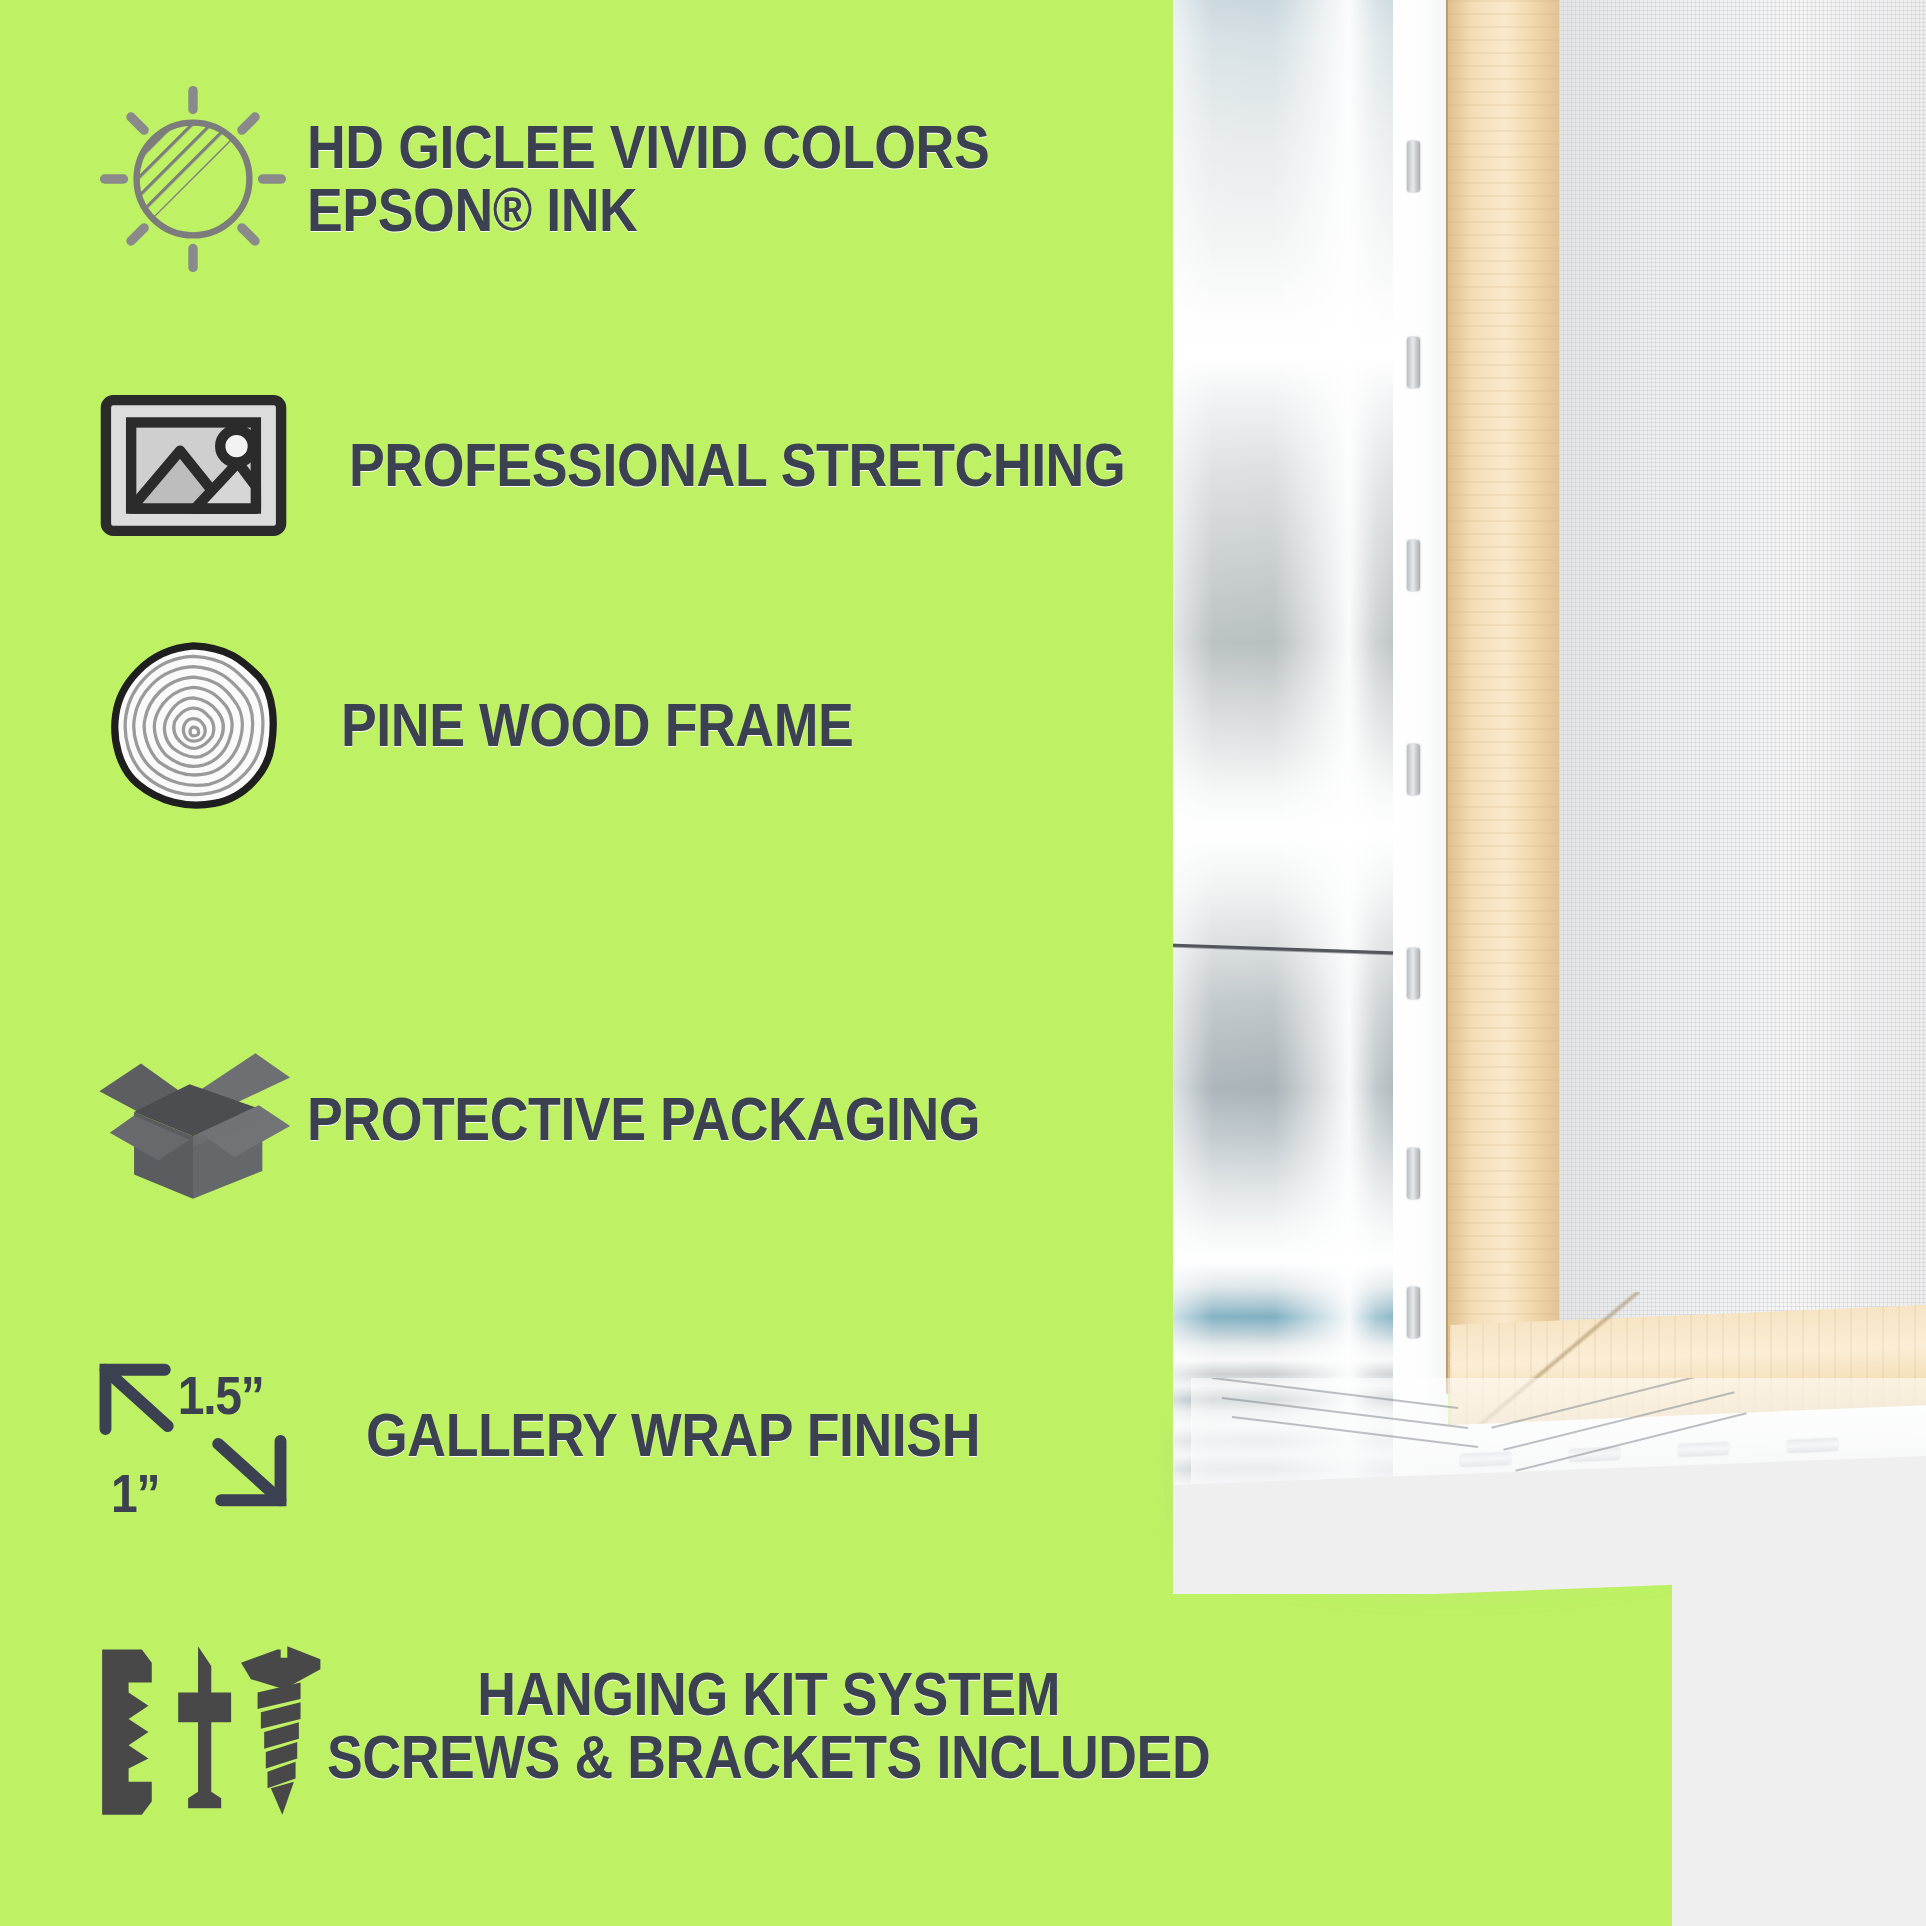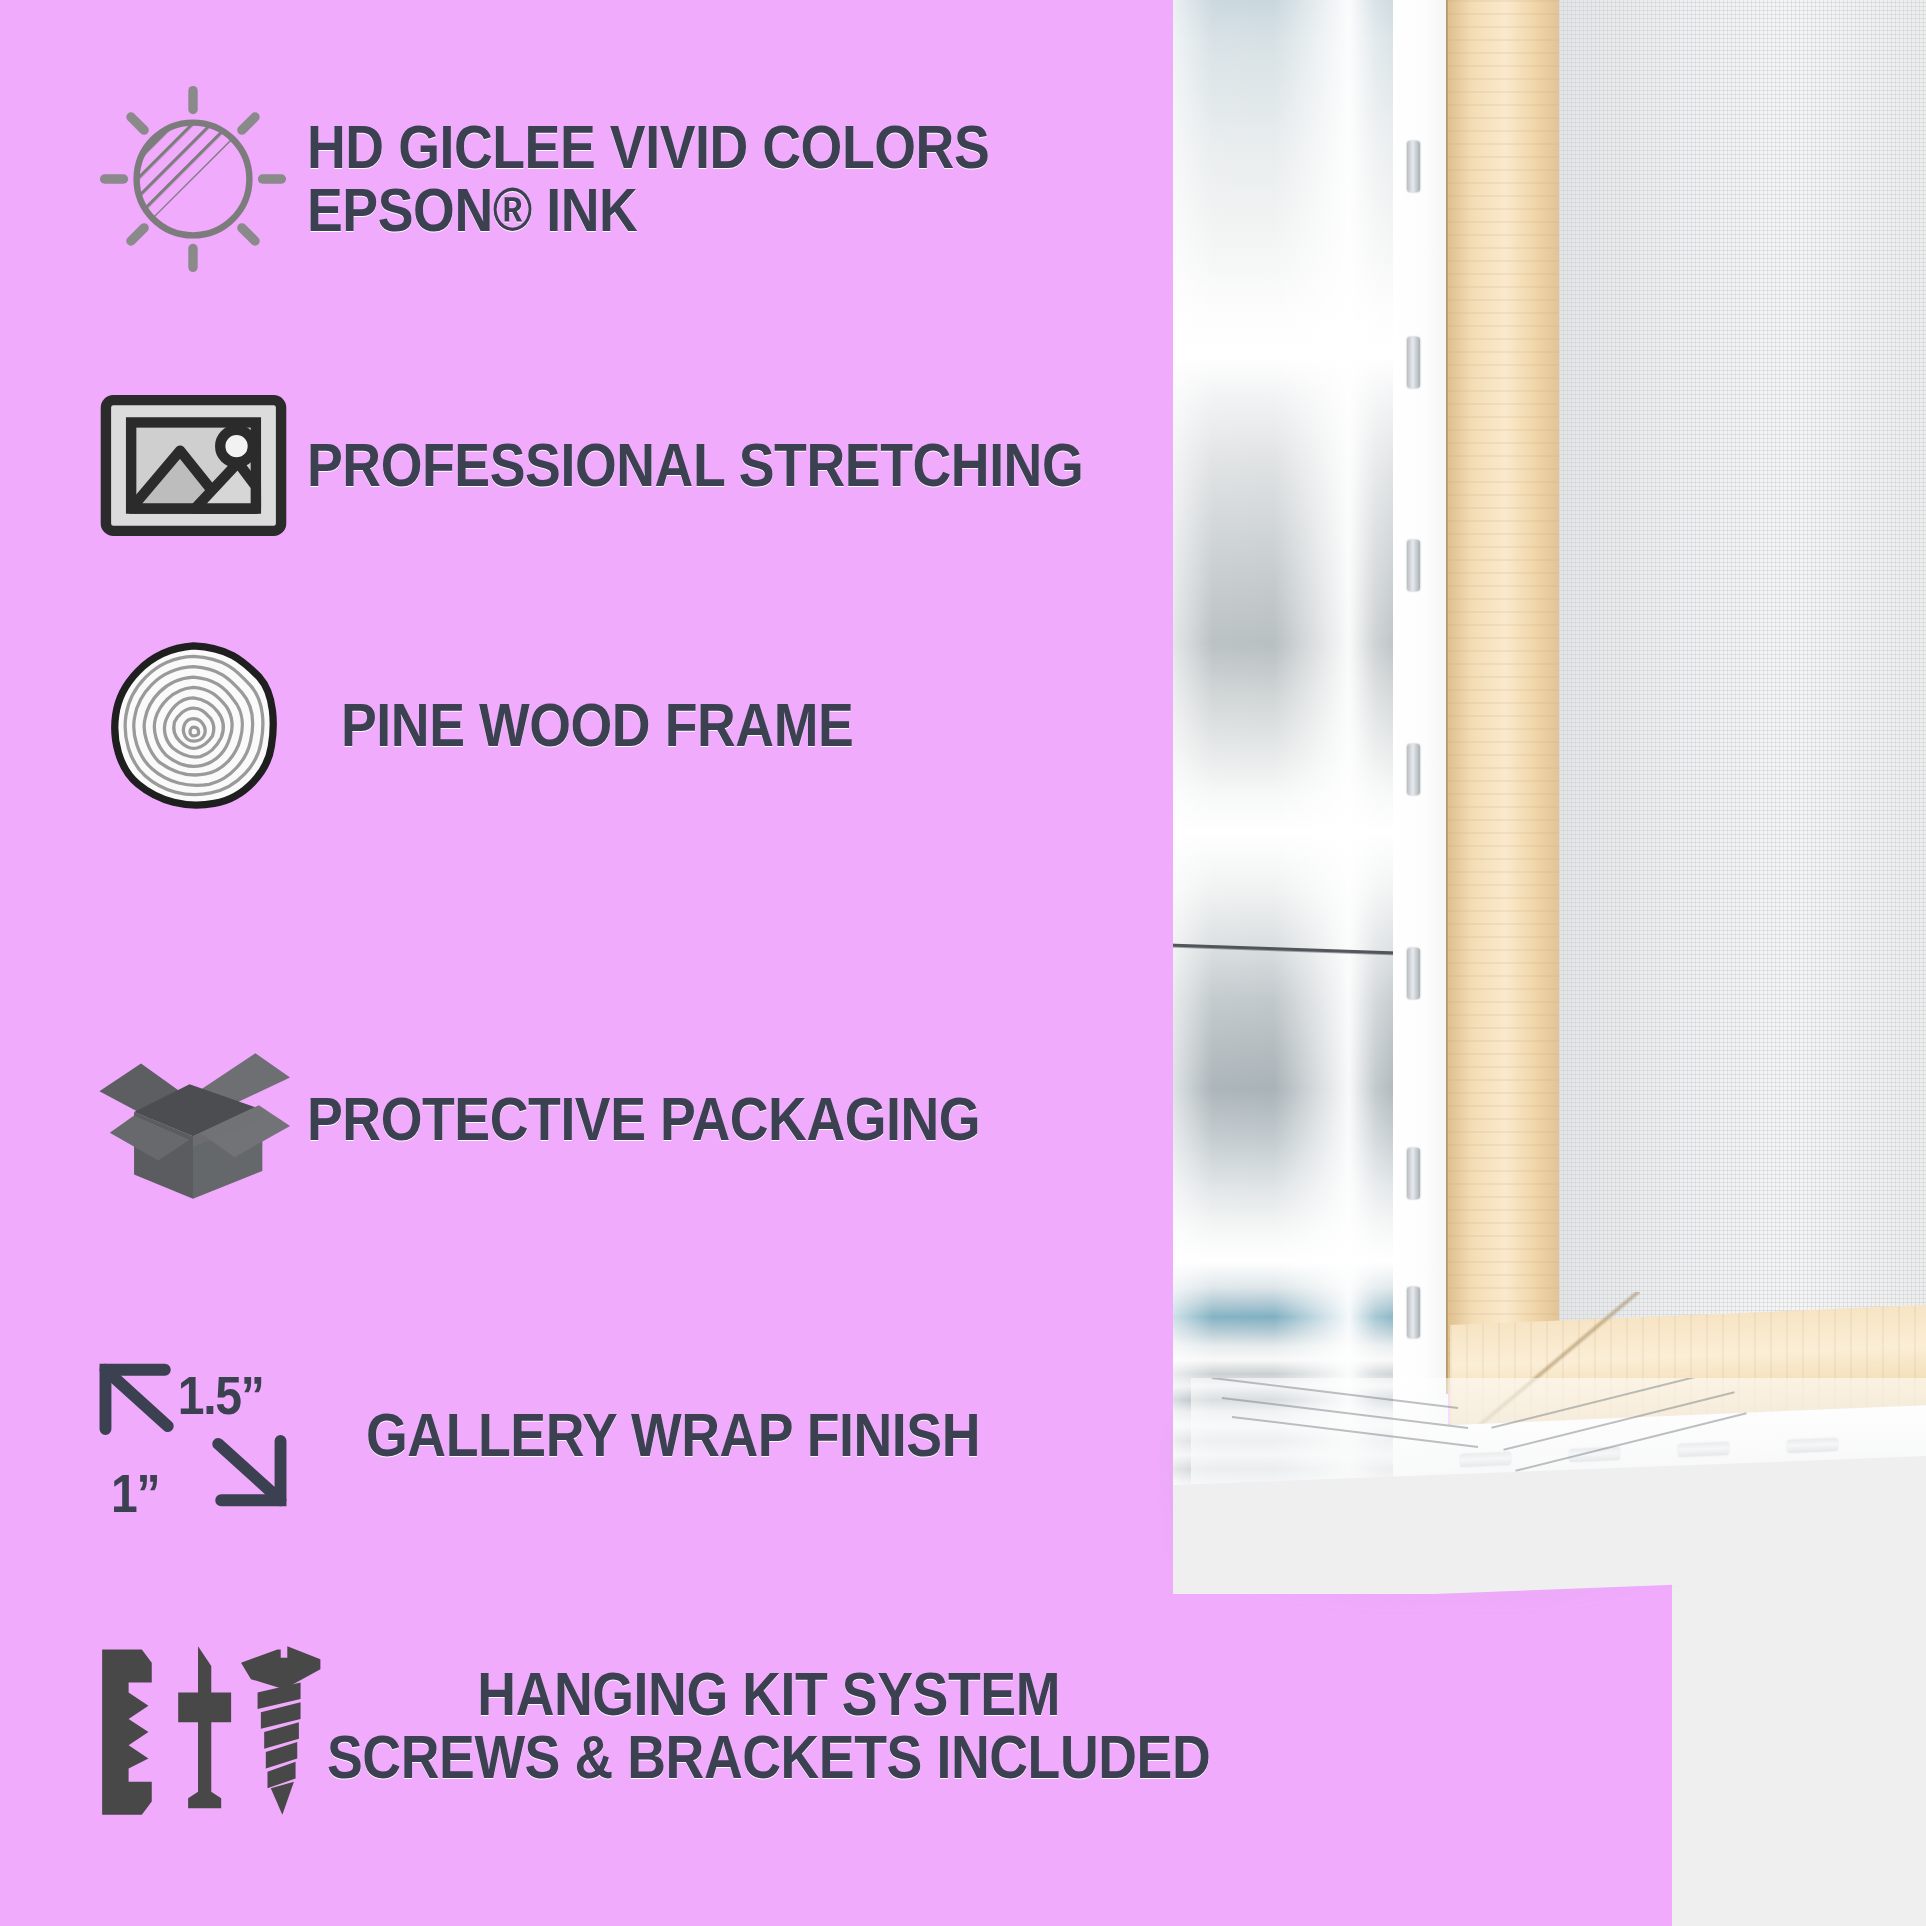--- a/index.html
+++ b/index.html
@@ -3,21 +3,21 @@
 <meta charset="utf-8">
 <style>
   html,body{margin:0;padding:0;}
   body{
     width:1927px;height:1927px;
     background:#efefef;
     font-family:"Liberation Sans", sans-serif;
     overflow:hidden;
     position:relative;
   }
-  #stage{position:relative;width:1672px;height:1927px;background:#f0abfc;}
+  #stage{position:relative;width:1672px;height:1927px;background:#bef264;}
 
   
   .photo{
     position:absolute;
     left:1173px;top:0;
     width:753px;height:1594px;
     overflow:hidden;
   }
   
   .photo-shadow{
@@ -242,21 +242,21 @@
           <line x1="24" y1="76" x2="17" y2="83"></line>
         </g>
       </svg>
     </div>
     <div class="f-text">
       <span class="ln">HD GICLEE VIVID COLORS</span>
       <span class="ln">EPSON® INK</span>
     </div>
   </div>
 
-  <div class="feature" style="left:79px;top:391px;">
+  <div class="feature" style="left:79px;top:391px;gap:42px;">
     <div class="f-icon">
       <svg width="193" height="149" viewBox="0 0 130 100">
         <rect x="6" y="6" width="118" height="88" rx="5" fill="#dcdcdc" stroke="#2b2b2b" stroke-width="7"></rect>
         <rect x="23" y="21" width="84" height="58" fill="#cfcfcf" stroke="#2b2b2b" stroke-width="7"></rect>
         <path d="M23 79 L56 40 L80 70 L95 52 L107 70 L107 79 Z" fill="#bdbdbd" stroke="#2b2b2b" stroke-width="7" stroke-linejoin="round"></path>
         <path d="M66 79 L95 48 L107 64 L107 79 Z" fill="#d6d6d6" stroke="#2b2b2b" stroke-width="7" stroke-linejoin="round"></path>
         <circle cx="94" cy="37" r="11" fill="#f2f2f2" stroke="#2b2b2b" stroke-width="7"></circle>
       </svg>
     </div>
     <div class="f-text">

